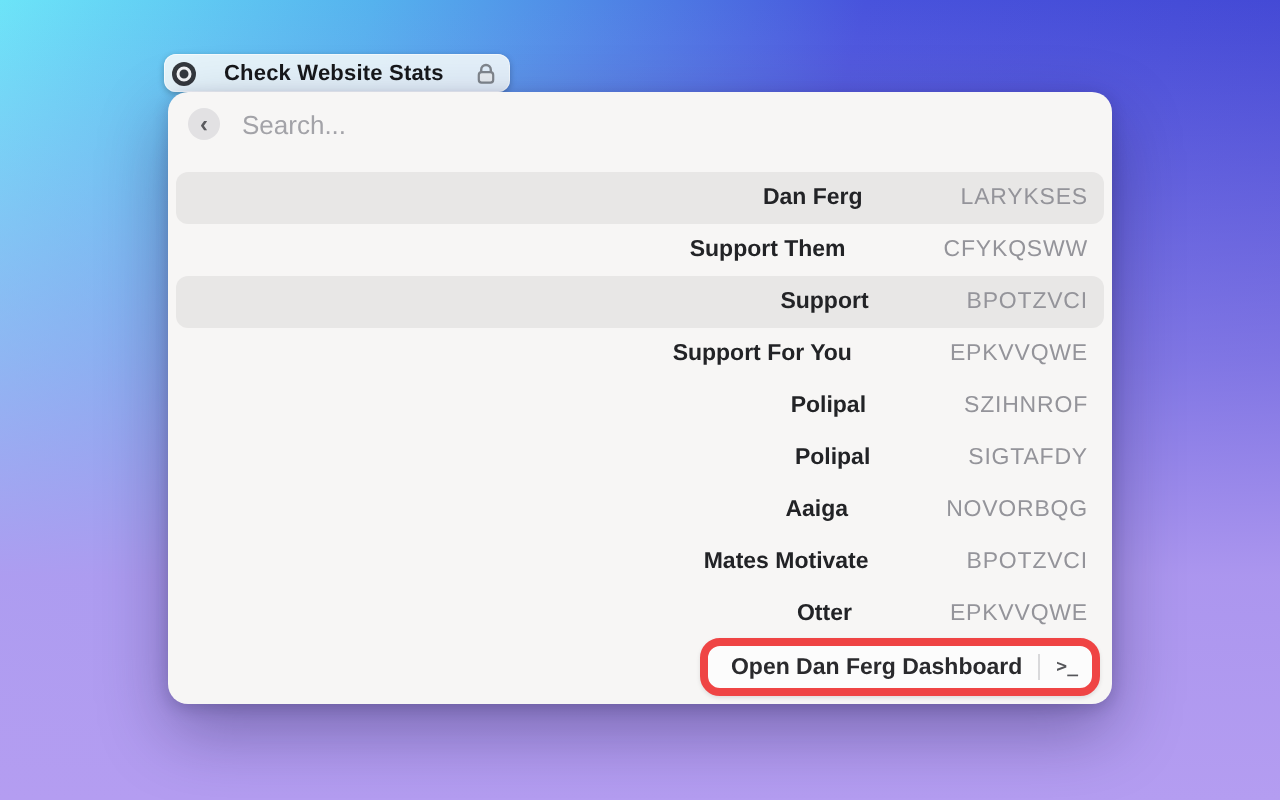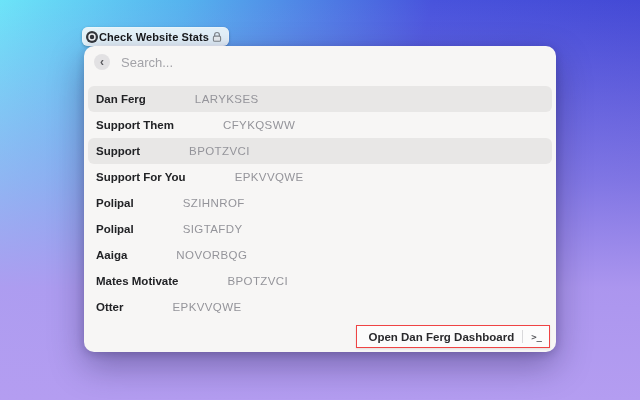--- a/index.html
+++ b/index.html
@@ -7,21 +7,21 @@
     width:640px;height:400px;overflow:hidden;position:relative;
     font-family:"Liberation Sans", sans-serif;
     background:
       linear-gradient(to bottom, rgba(177,154,240,0) 0%, rgba(177,154,240,0.55) 45%, rgba(177,154,240,0.95) 72%, #b49df1 100%),
       linear-gradient(105deg, #6ce4f8 0%, #55b2ee 25%, #4853dc 58%, #4245d2 100%);
   }
 
   
   .pill{
     position:absolute;left:82px;top:27px;height:19px;
-    display:flex;align-items:center;gap:1px;padding:0 4px 0 4px;
+    display:flex;align-items:center;gap:14px;padding:0 4px 0 4px;
     background:rgba(240,247,251,0.92);
     border-radius:6px;
     box-shadow:0 1px 3px rgba(0,0,0,0.25), inset 0 0 0 0.5px rgba(255,255,255,0.6);
   }
   .pill-label{font-size:11px;font-weight:700;color:#17181a;white-space:nowrap;letter-spacing:0.1px;}
   .cmd-icon{width:12px;height:12px;flex:0 0 auto;}
   .lock-chip{width:15px;height:14px;display:flex;align-items:center;justify-content:center;flex:0 0 auto;}
 
   
   .panel{
@@ -41,30 +41,30 @@
   }
   .search-input{
     flex:1;margin-left:9px;border:none;outline:none;background:transparent;
     font-family:"Liberation Sans", sans-serif;font-size:13px;color:#333;
   }
   .search-input::placeholder{color:#a3a3a8;}
 
   .rows{margin:8px 4px 0 4px;}
   .row{
     height:26px;display:flex;align-items:center;gap:9px;
-    padding:0 8px;border-radius:6px;
+    padding:0 8px;border-radius:6px;justify-content:flex-end;
   }
   .row.hl{background:#e8e7e6;}
   .row-name{font-size:11.5px;font-weight:600;color:#222326;white-space:nowrap;}
   .row-code{font-size:11.5px;font-weight:400;color:#94949a;letter-spacing:0.4px;white-space:nowrap;padding-left:40px;}
 
   .footer-btn{
     position:absolute;right:6px;bottom:4px;height:21px;
     display:flex;align-items:center;gap:8px;padding:0 7px 0 11px;
-    background:#fcfcfc;border:1px solid #ef4444;border-radius:0;
+    background:#fcfcfc;border:4px solid #ef4444;border-radius:10px;
     box-shadow:0 1px 2px rgba(0,0,0,0.10);cursor:default;
     font-family:"Liberation Sans", sans-serif;
   }
   .footer-label{font-size:11.5px;font-weight:700;color:#2a2a2d;white-space:nowrap;}
   .footer-divider{width:1px;height:13px;background:#d9d9db;}
   .shortcut{font-family:"DejaVu Sans Mono", monospace;font-size:9px;color:#55565a;font-weight:700;}
 </style>
 </head>
 <body>
 

